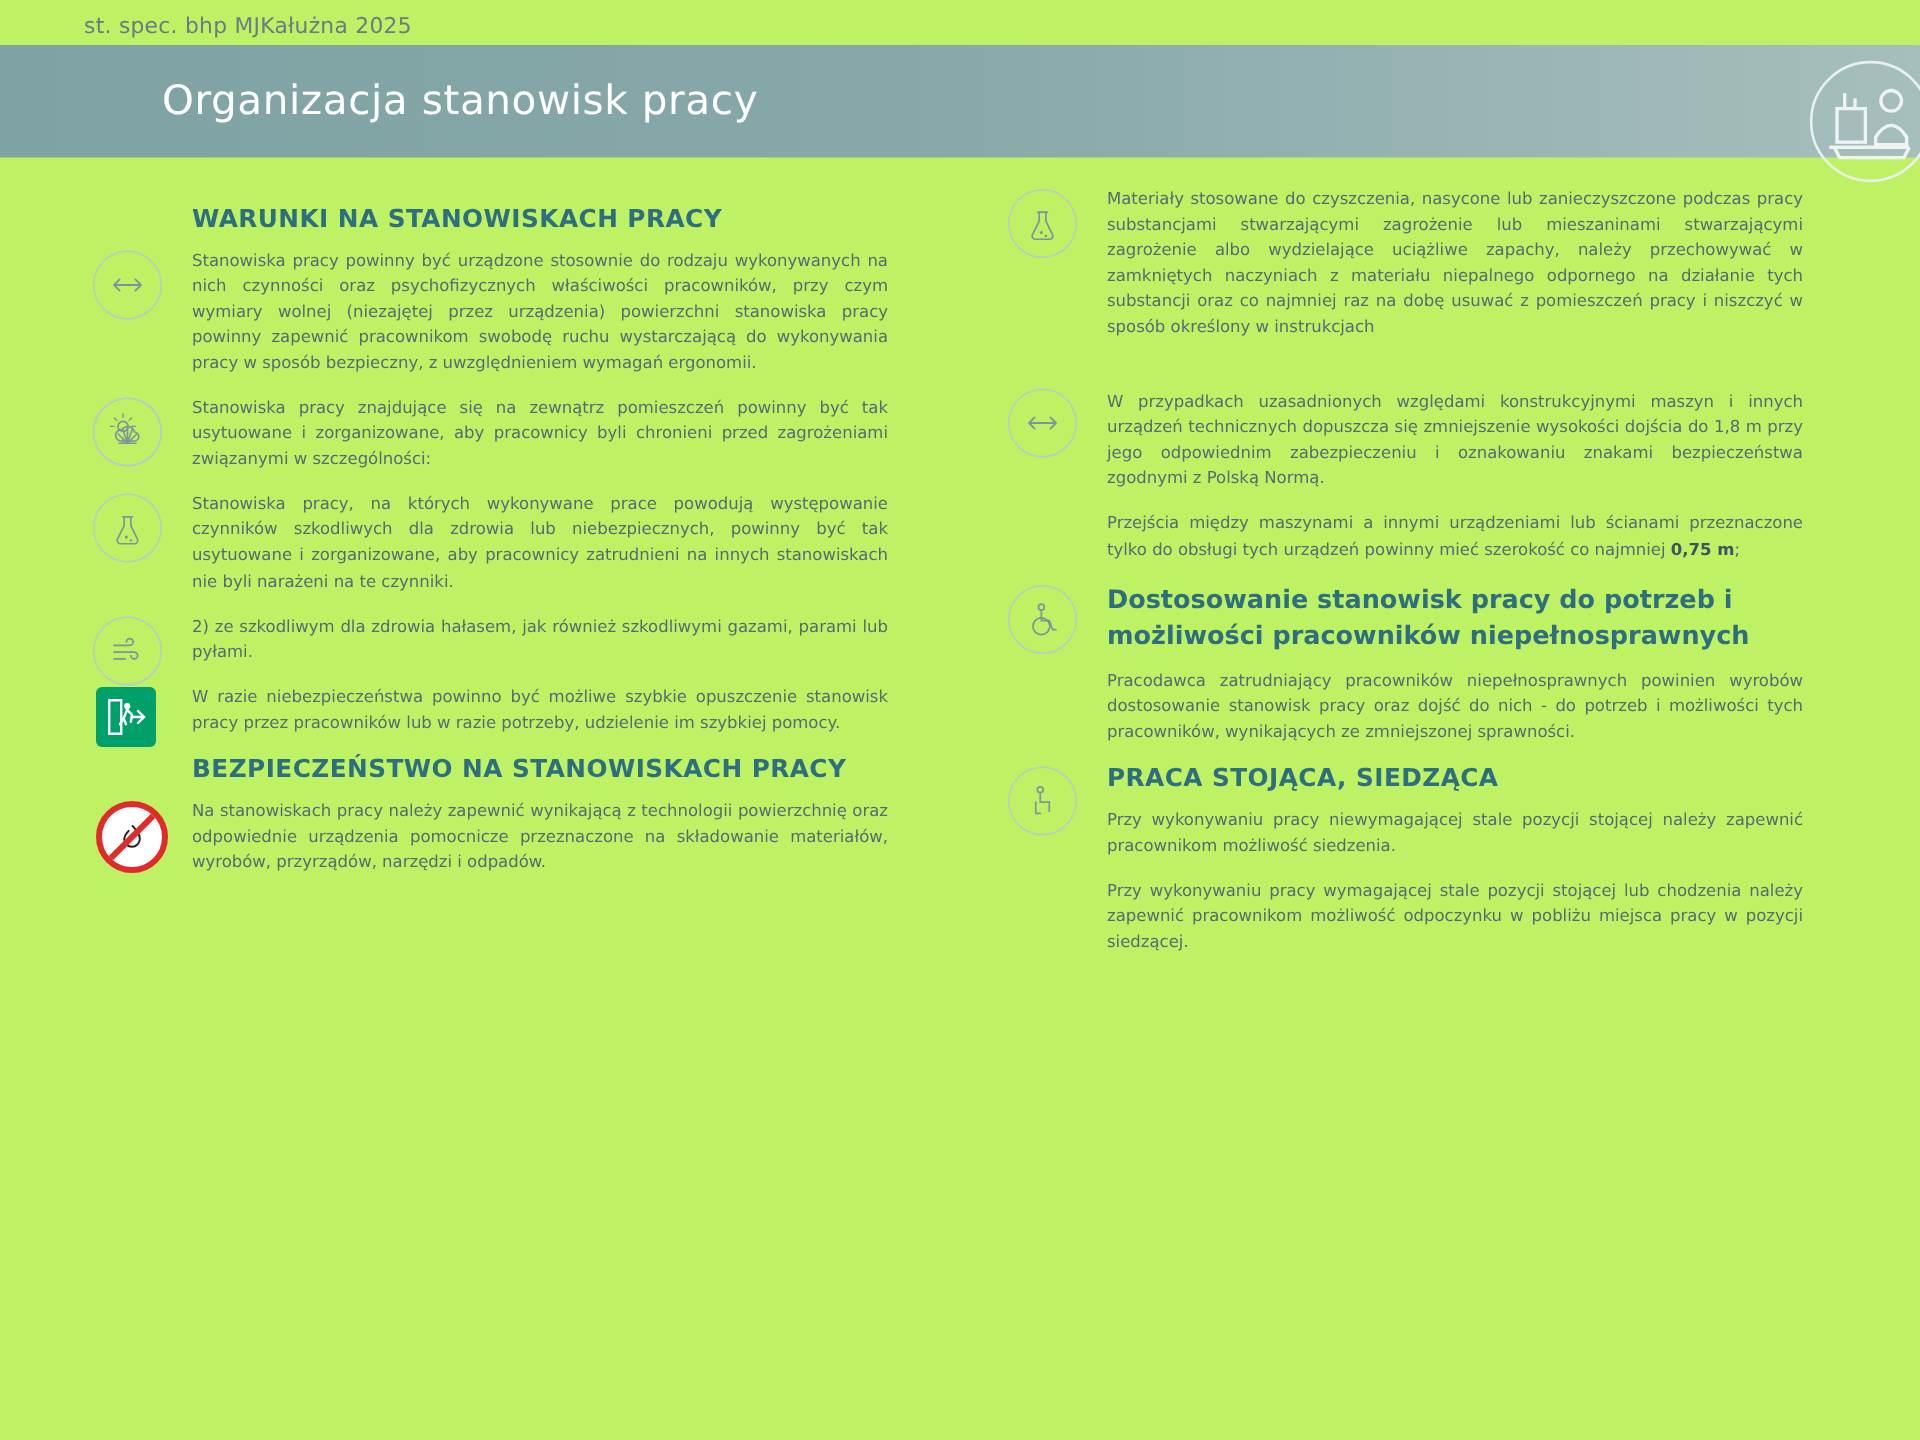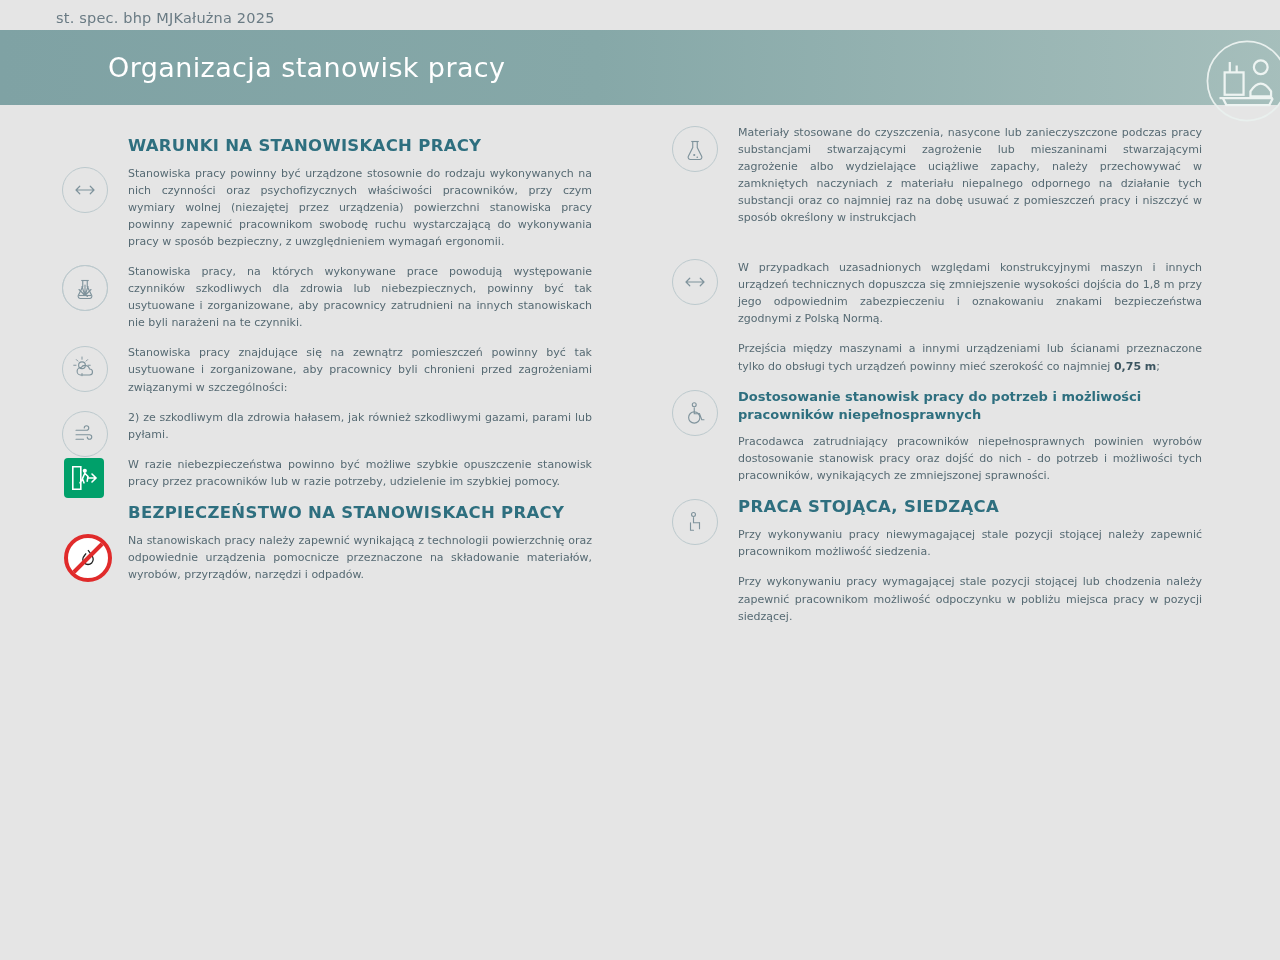--- a/index.html
+++ b/index.html
@@ -11,21 +11,21 @@
     height: 960px;
     background: #ffffff;
     font-family: "DejaVu Sans", sans-serif;
     color: #4a5a63;
     overflow: hidden;
   }
   .page {
     position: relative;
     width: 1280px;
     height: 960px;
-    background: #e5e5e5;
+    background: #bef264;
   }
 
   
   .meta {
     position: absolute;
     top: 10px;
     left: 56px;
     font-size: 14.5px;
     color: #6a7b84;
     letter-spacing: .2px;
@@ -79,21 +79,21 @@
     font-size: 16.5px;
     font-weight: bold;
     color: #2e6f7f;
     letter-spacing: .3px;
     margin: 4px 0 10px 0;
     padding-left: 66px;
   }
   h2.section.tight { margin-top: 12px; }
 
   h3.sub {
-    font-size: 13px;
+    font-size: 17px;
     font-weight: bold;
     color: #2e6f7f;
     line-height: 1.45;
     margin: 2px 0 8px 0;
   }
 
   p.para {
     margin: 0 0 13px 0;
     font-size: 11px;
     line-height: 1.55;
@@ -200,41 +200,41 @@
             <path d="M12 30 h16" stroke="#7f939c" stroke-width="1.5"></path>
           </svg>
         </div>
       </div>
     </div>
 
     <div class="block">
       <div class="icon-well">
         <div class="circ">
           <svg viewBox="0 0 40 40" width="30" height="30">
+            <circle cx="16" cy="15" r="4.5" fill="none" stroke="#7f939c" stroke-width="1.5"></circle>
+            <path d="M16 7 v-3 M16 26 v3 M8 15 h-3 M24 15 h3 M10.5 9.5 l-2 -2 M21.5 9.5 l2 -2" stroke="#7f939c" stroke-width="1.3" stroke-linecap="round"></path>
+            <path d="M14 28 h12 a4 4 0 0 0 0 -8 a6 6 0 0 0 -11 -2 a4 4 0 0 0 -1 10 z" fill="none" stroke="#7f939c" stroke-width="1.5"></path>
+          </svg>
+        </div>
+      </div>
+      <p class="para">Stanowiska pracy znajdujące się na zewnątrz pomieszczeń powinny być tak usytuowane i zorganizowane, aby pracownicy byli chronieni przed zagrożeniami związanymi w szczególności:</p>
+    </div>
+
+    <div class="block">
+      <div class="icon-well">
+        <div class="circ">
+          <svg viewBox="0 0 40 40" width="30" height="30">
             <path d="M17 10 v8 l-6 12 a3 3 0 0 0 3 4 h12 a3 3 0 0 0 3 -4 l-6 -12 v-8 z" fill="none" stroke="#7f939c" stroke-width="1.5"></path>
             <path d="M15 10 h10" stroke="#7f939c" stroke-width="1.5"></path>
             <circle cx="19" cy="28" r="1.4" fill="#7f939c"></circle>
             <circle cx="23" cy="31" r="1.1" fill="#7f939c"></circle>
           </svg>
         </div>
       </div>
       <p class="para">Stanowiska pracy, na których wykonywane prace powodują występowanie czynników szkodliwych dla zdrowia lub niebezpiecznych, powinny być tak usytuowane i zorganizowane, aby pracownicy zatrudnieni na innych stanowiskach nie byli narażeni na te czynniki.</p>
-    </div>
-
-    <div class="block">
-      <div class="icon-well">
-        <div class="circ">
-          <svg viewBox="0 0 40 40" width="30" height="30">
-            <circle cx="16" cy="15" r="4.5" fill="none" stroke="#7f939c" stroke-width="1.5"></circle>
-            <path d="M16 7 v-3 M16 26 v3 M8 15 h-3 M24 15 h3 M10.5 9.5 l-2 -2 M21.5 9.5 l2 -2" stroke="#7f939c" stroke-width="1.3" stroke-linecap="round"></path>
-            <path d="M14 28 h12 a4 4 0 0 0 0 -8 a6 6 0 0 0 -11 -2 a4 4 0 0 0 -1 10 z" fill="none" stroke="#7f939c" stroke-width="1.5"></path>
-          </svg>
-        </div>
-      </div>
-      <p class="para">Stanowiska pracy znajdujące się na zewnątrz pomieszczeń powinny być tak usytuowane i zorganizowane, aby pracownicy byli chronieni przed zagrożeniami związanymi w szczególności:</p>
     </div>
 
     <div class="block">
       <div class="icon-well">
         <div class="circ">
           <svg viewBox="0 0 40 40" width="30" height="30">
             <path d="M8 15 h14 a3 3 0 1 0 -3 -3" fill="none" stroke="#7f939c" stroke-width="1.5" stroke-linecap="round"></path>
             <path d="M8 21 h18 a3 3 0 1 1 -3 3" fill="none" stroke="#7f939c" stroke-width="1.5" stroke-linecap="round"></path>
             <path d="M8 27 h10" fill="none" stroke="#7f939c" stroke-width="1.5" stroke-linecap="round"></path>
           </svg>

